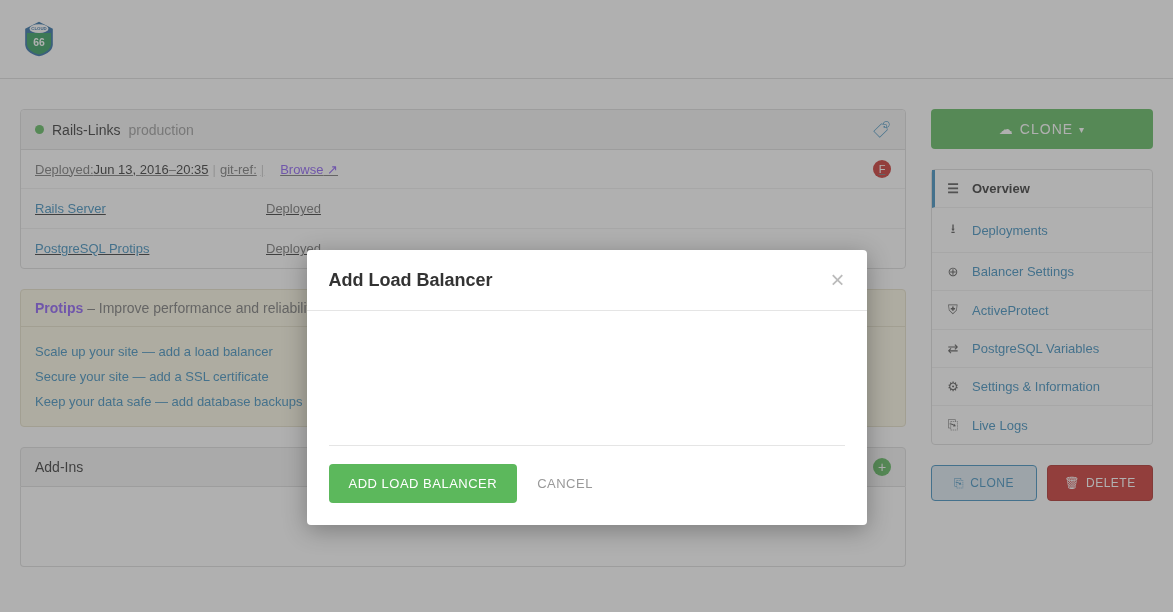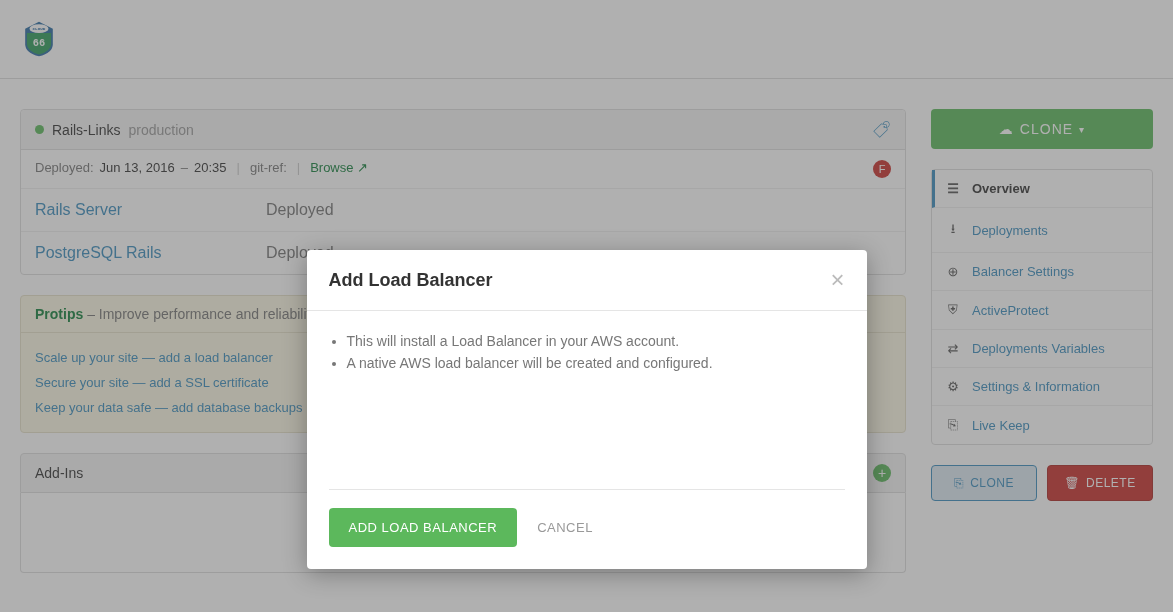--- a/index.html
+++ b/index.html
@@ -12,21 +12,20 @@
     height: 612px;
     overflow: hidden;
     position: relative;
   }
   .header {
     border-bottom: 1px solid #ddd;
     padding: 20px 20px 20px 20px;
     display: flex;
     align-items: center;
     gap: 10px;
-    font-family: Liberation Mono, monospace;
   }
   .logo-badge {
     width: 38px; height: 38px;
     position: relative;
   }
   .logo-badge svg { width: 38px; height: 38px; }
   .breadcrumb {
     font-size: 22px;
     font-weight: 300;
     color: #777;
@@ -69,57 +68,58 @@
     color: #3b8dbd;
     transform: rotate(90deg);
     font-size: 16px;
   }
   .deploy-row {
     padding: 10px 14px;
     border-bottom: 1px solid #eee;
     font-size: 13px;
     color: #777;
     display: flex;
-    align-items: flex-start;
-    gap: 6px;
+    align-items: center;
+    text-decoration: underline;
   }
   .deploy-row .dark { color: #333; font-weight: 500; }
-  .deploy-row .link { color: #15803d; }
+  .deploy-row .link { color: #8b5cf6; margin-left: 12px; }
   .deploy-row .sep2 { color: #ccc; padding: 0 4px; }
   .f-badge {
     margin-left: auto;
     width: 18px; height: 18px;
     border-radius: 50%;
     background: #c9302c;
     color: #fff;
     font-size: 11px;
     display: flex; align-items: center; justify-content: center;
   }
   .svc-row {
     display: flex;
     padding: 12px 14px;
     border-bottom: 1px solid #eee;
-    font-size: 16px;
+    font-size: 13px;
+    text-decoration: underline;
   }
   .svc-row:last-child { border-bottom: none; }
   .svc-row .name { width: 215px; color: #3b8dbd; }
   .svc-row .status { color: #737373; margin-left: 16px; }
 
   .protips {
     border: 1px solid #e6e0c8;
     background: #fcf8e3;
     border-radius: 4px;
     margin-bottom: 20px;
   }
   .protips-header {
     padding: 10px 14px;
     border-bottom: 1px solid #e6e0c8;
     color: #777;
   }
-  .protips-header b { color: #15803d; font-weight: 600; }
+  .protips-header b { color: #8b5cf6; font-weight: 600; }
   .protips-body { padding: 12px 14px; }
   .protips-body .tip {
     color: #3b8dbd;
     font-size: 13px;
     padding: 5px 0;
     cursor: pointer;
   }
 
   .addins-header {
     border: 1px solid #ddd;
@@ -298,21 +298,21 @@
         <span>git-ref:</span>
         <span class="sep2">|</span>
         <span class="link"><span>Browse</span> ↗</span>
         <span class="f-badge">F</span>
       </div>
       <div class="svc-row">
         <span class="name">Rails Server</span>
         <span class="status">Deployed</span>
       </div>
       <div class="svc-row">
-        <span class="name">PostgreSQL Rails</span>
+        <span class="name">PostgreSQL Protips</span>
         <span class="status">Deployed</span>
       </div>
     </div>
 
     <div class="protips">
       <div class="protips-header">
         <b>Protips</b>
         <span>– Improve performance and reliability</span>
       </div>
       <div class="protips-body">
@@ -350,29 +350,29 @@
       <div class="side-item">
         <span class="ico">⊕</span>
         <span>Balancer Settings</span>
       </div>
       <div class="side-item">
         <span class="ico">⛨</span>
         <span>ActiveProtect</span>
       </div>
       <div class="side-item">
         <span class="ico">⇄</span>
-        <span>Deployments Variables</span>
+        <span>PostgreSQL Variables</span>
       </div>
       <div class="side-item">
         <span class="ico">⚙</span>
         <span>Settings &amp; Information</span>
       </div>
       <div class="side-item">
         <span class="ico">⎘</span>
-        <span>Live Keep</span>
+        <span>Live Logs</span>
       </div>
     </div>
 
     <div class="side-actions">
       <button class="btn-outline btn-clone">
         <span>⎘</span>
         <span>CLONE</span>
       </button>
       <button class="btn-outline btn-delete">
         <span>🗑</span>
@@ -382,24 +382,20 @@
   </div>
 </div>
 
 <div class="overlay">
   <div class="modal">
     <div class="modal-header">
       <h3>Add Load Balancer</h3>
       <span class="modal-close">×</span>
     </div>
     <div class="modal-body">
-      <ul>
-        <li>This will install a Load Balancer in your AWS account.</li>
-        <li>A native AWS load balancer will be created and configured.</li>
-      </ul>
       <div style="height:90px;"></div>
     </div>
     <div class="modal-footer">
       <button class="btn-primary">ADD LOAD BALANCER</button>
       <button class="btn-cancel">CANCEL</button>
     </div>
   </div>
 </div>
 
 </body></html>

